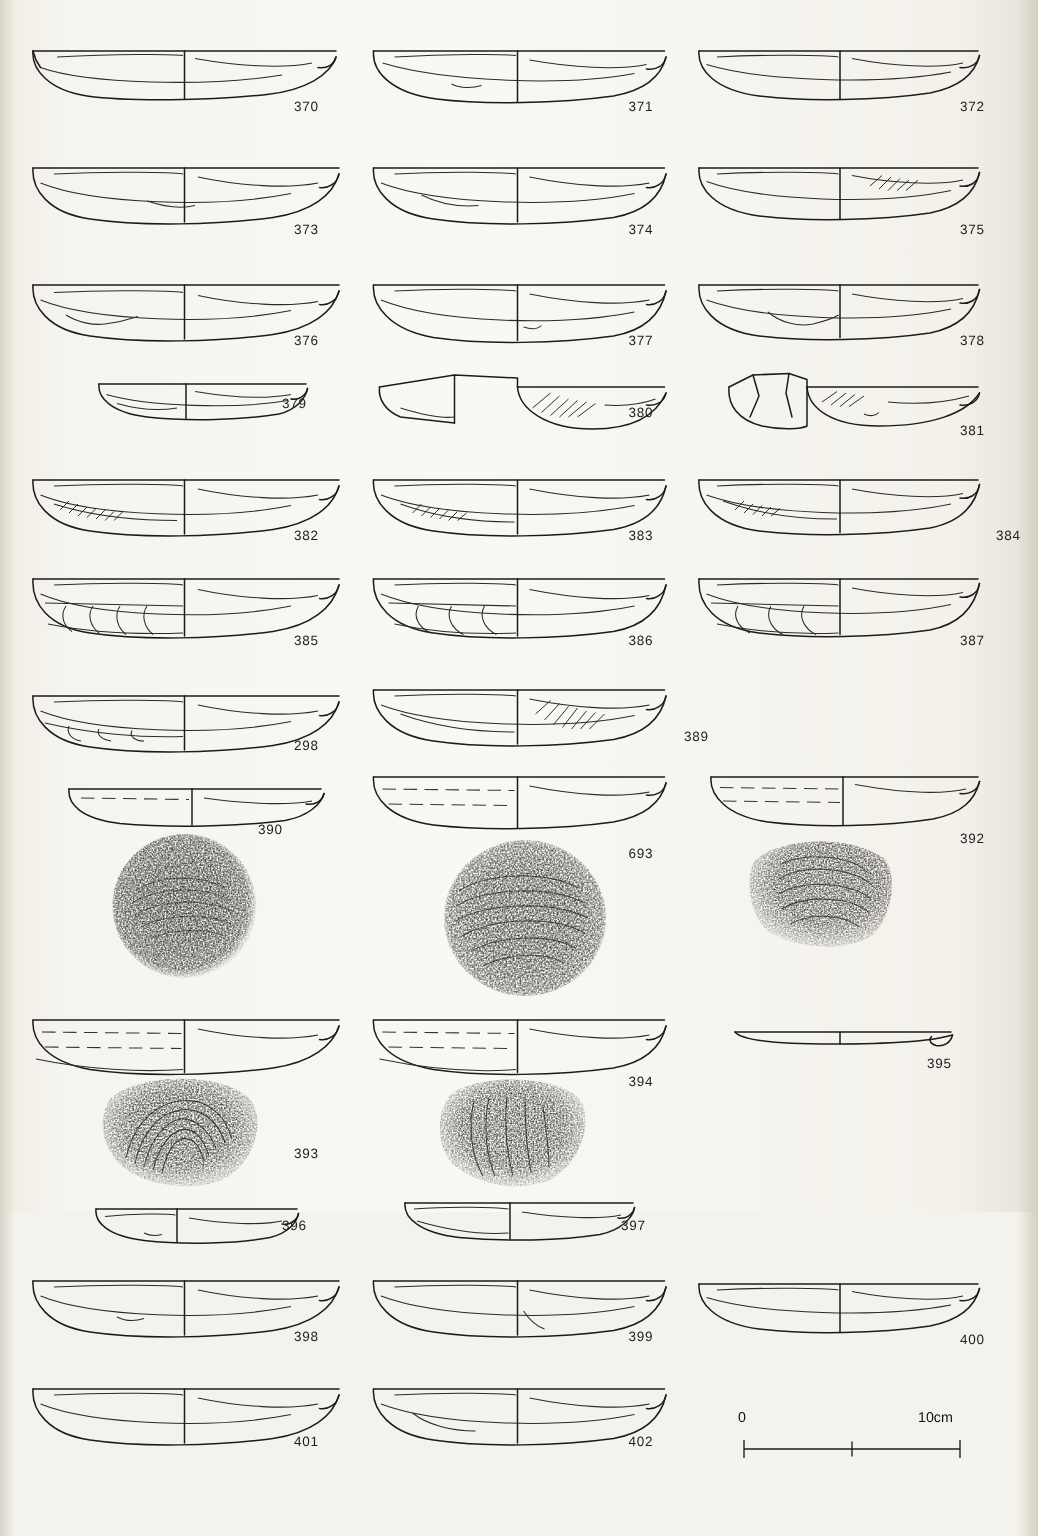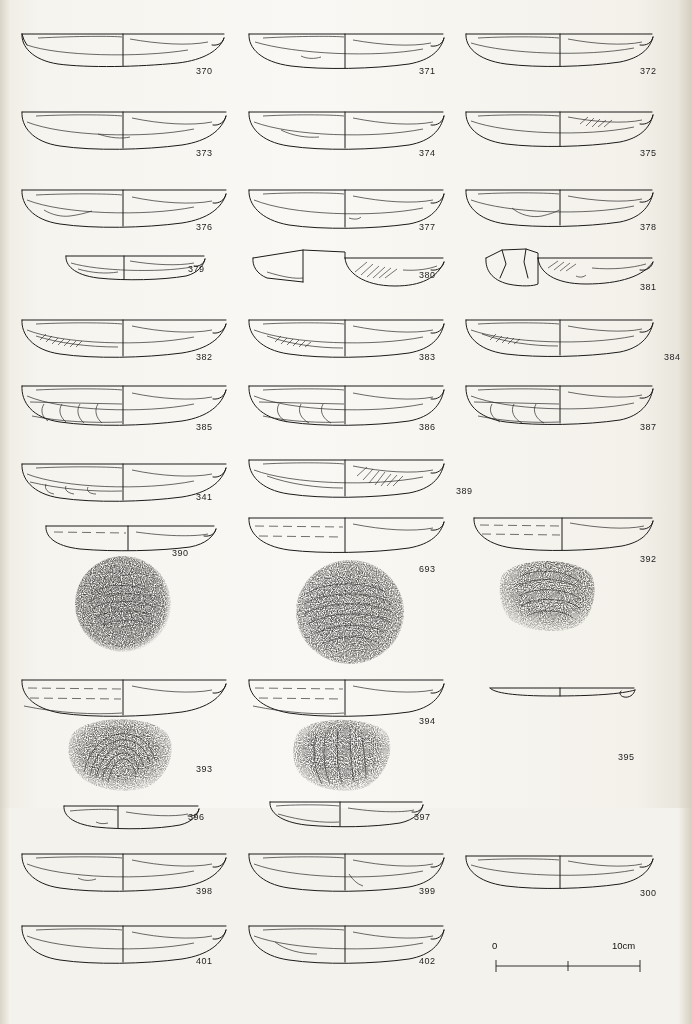--- a/index.html
+++ b/index.html
@@ -344,21 +344,21 @@
       <path class="ln-thin" d="M9,18 C44,32 126,35 176,25"></path>
       <path class="ln" d="M105,8 L105,44"></path>
       <path class="ln-thin" d="M18,12 C58,10 96,11 104,12"></path>
       <path class="ln-thin" d="M12,26 C42,33 76,36 104,35"></path>
       <path class="ln-thin" d="M28,28 C26,33 30,37 36,38"></path>
       <path class="ln-thin" d="M48,30 C46,34 50,37 56,38"></path>
       <path class="ln-thin" d="M70,31 C68,35 72,38 78,38"></path>
       <path class="ln-thin" d="M114,14 C142,20 174,22 194,18"></path>
     </svg>
   </div>
-  <div class="num" style="left:196px;top:492px;">341</div>
+  <div class="num" style="left:196px;top:492px;">298</div>
 
   <div class="plate" style="left:245px;top:450px;">
     <svg width="205" height="52" viewBox="0 0 205 52">
       <path class="ln" d="M4,10 L198,10"></path>
       <path class="ln" d="M4,10 C3,24 15,40 44,44 C78,49 128,48 164,43 C186,39 196,28 199,14"></path>
       <path class="ln" d="M199,14 C198,20 192,24 186,23"></path>
       <path class="ln-thin" d="M9,20 C46,34 128,37 178,27"></path>
       <path class="ln" d="M100,10 L100,46"></path>
       <path class="ln-thin" d="M18,14 C55,12 91,13 99,14"></path>
       <path class="ln-thin" d="M22,26 C44,34 72,38 98,38"></path>
@@ -598,21 +598,21 @@
   </div>
 
   <div class="plate" style="left:484px;top:678px;">
     <svg width="160" height="26" viewBox="0 0 160 26">
       <path class="ln" d="M6,10 L150,10"></path>
       <path class="ln" d="M6,10 C10,15 30,18 70,18 C108,18 138,16 151,12"></path>
       <path class="ln" d="M151,12 C150,17 145,20 140,19 C136,18 135,15 137,13"></path>
       <path class="ln" d="M76,10 L76,18"></path>
     </svg>
   </div>
-  <div class="num" style="left:618px;top:704px;margin-top:48px;">395</div>
+  <div class="num" style="left:618px;top:704px;">395</div>
 
   <div class="plate" style="left:56px;top:798px;">
     <svg width="150" height="34" viewBox="0 0 150 34">
       <path class="ln" d="M8,8 L142,8"></path>
       <path class="ln" d="M8,8 C7,17 16,26 40,29 C68,32 102,31 124,27 C136,24 142,17 143,11"></path>
       <path class="ln" d="M143,11 C142,16 137,19 132,18"></path>
       <path class="ln" d="M62,8 L62,30"></path>
       <path class="ln-thin" d="M14,13 C34,11 54,11 61,12"></path>
       <path class="ln-thin" d="M40,24 C44,26 48,26 52,25"></path>
       <path class="ln-thin" d="M70,14 C94,18 118,19 132,16"></path>
@@ -665,21 +665,21 @@
     <svg width="198" height="44" viewBox="0 0 198 44">
       <path class="ln" d="M4,8 L190,8"></path>
       <path class="ln" d="M4,8 C3,20 14,34 44,38 C76,42 124,41 158,36 C178,32 188,23 191,11"></path>
       <path class="ln" d="M191,11 C190,17 184,20 178,19"></path>
       <path class="ln-thin" d="M9,17 C45,28 124,31 172,22"></path>
       <path class="ln" d="M98,8 L98,40"></path>
       <path class="ln-thin" d="M16,12 C52,10 88,11 97,12"></path>
       <path class="ln-thin" d="M106,13 C132,18 162,20 180,16"></path>
     </svg>
   </div>
-  <div class="num" style="left:640px;top:888px;">300</div>
+  <div class="num" style="left:640px;top:888px;">400</div>
 
   <div class="plate" style="left:18px;top:918px;">
     <svg width="212" height="48" viewBox="0 0 212 48">
       <path class="ln" d="M4,8 L208,8"></path>
       <path class="ln" d="M4,8 C3,22 14,38 42,42 C76,47 126,46 164,41 C190,37 204,26 208,12"></path>
       <path class="ln" d="M208,12 C207,18 201,22 195,21"></path>
       <path class="ln-thin" d="M9,18 C44,32 126,35 176,25"></path>
       <path class="ln" d="M105,8 L105,44"></path>
       <path class="ln-thin" d="M18,12 C58,10 96,11 104,12"></path>
       <path class="ln-thin" d="M114,14 C142,20 174,22 194,18"></path>

